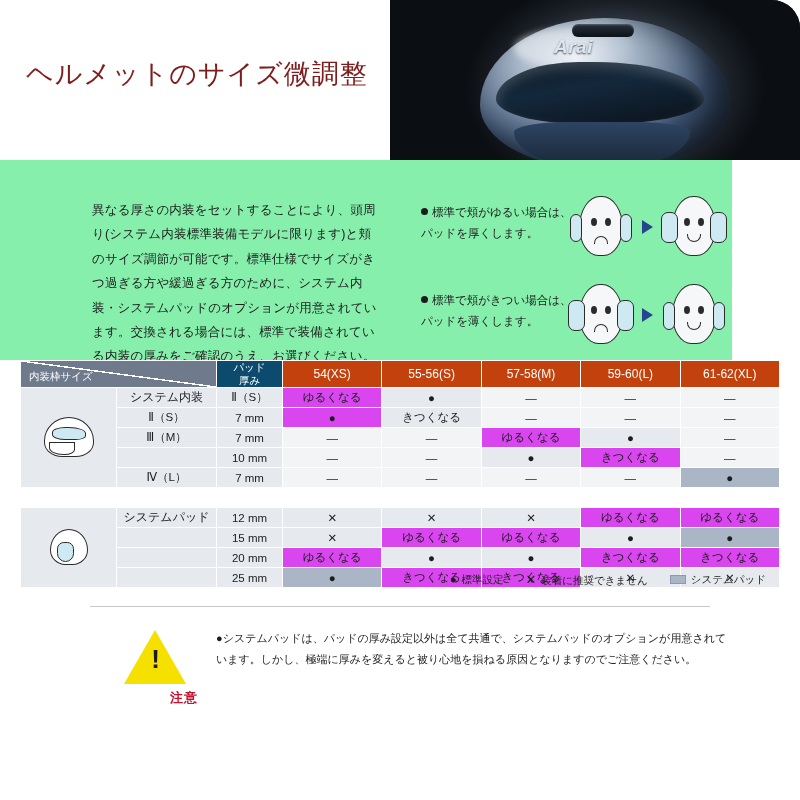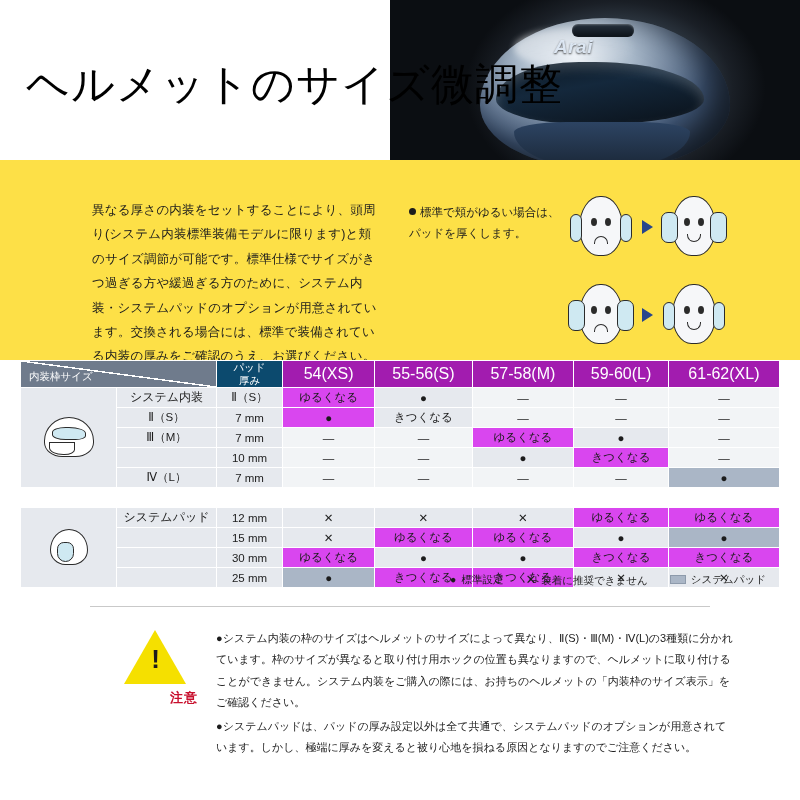--- a/index.html
+++ b/index.html
@@ -7,20 +7,21 @@
     margin: 0; padding: 0;
     width: 800px; height: 800px;
     background: #ffffff;
     font-family: "Liberation Sans", "DejaVu Sans", sans-serif;
   }
   #page {
     position: relative;
     width: 800px; height: 800px;
     background: #ffffff;
     overflow: hidden;
+    border-radius: 28px;
   }
 
   
   .header {
     position: absolute;
     left: 0; top: 0;
     width: 800px; height: 160px;
     background: #ffffff;
     overflow: hidden;
   }
@@ -90,34 +91,34 @@
   }
   .title-sub {
     font-size: 15px;
     font-weight: bold;
     color: #1b1b1b;
     letter-spacing: .4px;
     margin: 0 0 6px 0;
     white-space: nowrap;
   }
   .title-main {
-    font-size: 43px;
-    color: #000000;
+    font-size: 27px;
+    color: #7f1d1d;
     letter-spacing: 1px;
     margin: 0;
     white-space: nowrap;
     font-weight: normal;
   }
 
   
   .intro {
     position: absolute;
     left: 0; top: 160px;
-    width: 800px; height: 200px;
-    background: #fde047;
+    width: 732px; height: 200px;
+    background: #86efac;
   }
   .intro-text {
     position: absolute;
     left: 92px; top: 38px;
     width: 285px;
     font-size: 12.5px;
     line-height: 1.95;
     color: #1c1c1c;
     letter-spacing: .2px;
   }
@@ -126,21 +127,21 @@
     left: 405px; top: 34px;
     width: 380px;
   }
   .case-row {
     position: relative;
     height: 74px;
     margin-bottom: 14px;
   }
   .case-label {
     position: absolute;
-    left: 4px; top: 8px;
+    left: 16px; top: 8px;
     width: 160px;
     font-size: 11.5px;
     line-height: 1.8;
     color: #1c1c1c;
   }
   .bullet-dot {
     display: inline-block;
     width: 7px; height: 7px;
     border-radius: 50%;
     background: #1c1c1c;
@@ -246,23 +247,23 @@
     background: linear-gradient(to top right, transparent calc(50% - .7px), #ffffff calc(50% - .7px), #ffffff calc(50% + .7px), transparent calc(50% + .7px));
   }
   .hdr-thick {
     background: #0c4a6e;
     color: #ffffff;
     font-size: 10.5px;
     width: 66px;
     line-height: 1.25;
   }
   .hdr-size {
-    background: #a21caf;
+    background: #c2410c;
     color: #ffffff;
-    font-size: 16px;
+    font-size: 12px;
     font-weight: bold;
   }
   .grp-label {
     background: #e6e9ee;
     color: #1c1c1c;
     font-size: 12px;
     text-align: left;
     padding-left: 10px;
     font-weight: normal;
   }
@@ -452,20 +453,23 @@
             <div class="pad thick pad-l"></div>
             <div class="pad thick pad-r"></div>
             <div class="eye eye-l"></div>
               <div class="eye eye-r"></div>
             <div class="mouth-happy"></div>
           </div>
         </div>
       </div>
 
       <div class="case-row">
+        <div class="case-label">
+          <span class="bullet-dot"></span><span>標準で頬がきつい場合は、パッドを薄くします。</span>
+        </div>
         <div class="face-group">
           <div class="face">
             <div class="face-head"></div>
             <div class="pad thick pad-l"></div>
             <div class="pad thick pad-r"></div>
             <div class="eye eye-l"></div>
               <div class="eye eye-r"></div>
             <div class="mouth-sad"></div>
           </div>
           <div class="arrow-right"></div>
@@ -577,21 +581,21 @@
           <td class="row-lbl"></td>
           <td class="thick-cell">15 mm</td>
           <td class="c-gray">✕</td>
           <td class="c-blue">ゆるくなる</td>
           <td class="c-blue">ゆるくなる</td>
           <td class="c-gray">●</td>
           <td class="c-dark">●</td>
         </tr>
         <tr>
           <td class="row-lbl"></td>
-          <td class="thick-cell">30 mm</td>
+          <td class="thick-cell">20 mm</td>
           <td class="c-blue">ゆるくなる</td>
           <td class="c-gray">●</td>
           <td class="c-gray">●</td>
           <td class="c-blue">きつくなる</td>
           <td class="c-blue">きつくなる</td>
         </tr>
         <tr>
           <td class="row-lbl"></td>
           <td class="thick-cell">25 mm</td>
           <td class="c-dark">●</td>
@@ -618,18 +622,17 @@
   </div>
 
   <div class="divider"></div>
 
   <div class="notice">
     <div class="warn-box">
       <div class="warn-tri"></div>
       <div class="warn-label">注意</div>
     </div>
     <div class="notice-text">
-      <p>●システム内装の枠のサイズはヘルメットのサイズによって異なり、Ⅱ(S)・Ⅲ(M)・Ⅳ(L)の3種類に分かれています。枠のサイズが異なると取り付け用ホックの位置も異なりますので、ヘルメットに取り付けることができません。システム内装をご購入の際には、お持ちのヘルメットの「内装枠のサイズ表示」をご確認ください。</p>
       <p>●システムパッドは、パッドの厚み設定以外は全て共通で、システムパッドのオプションが用意されています。しかし、極端に厚みを変えると被り心地を損ねる原因となりますのでご注意ください。</p>
     </div>
   </div>
 
 </div>
 
 </body></html>

